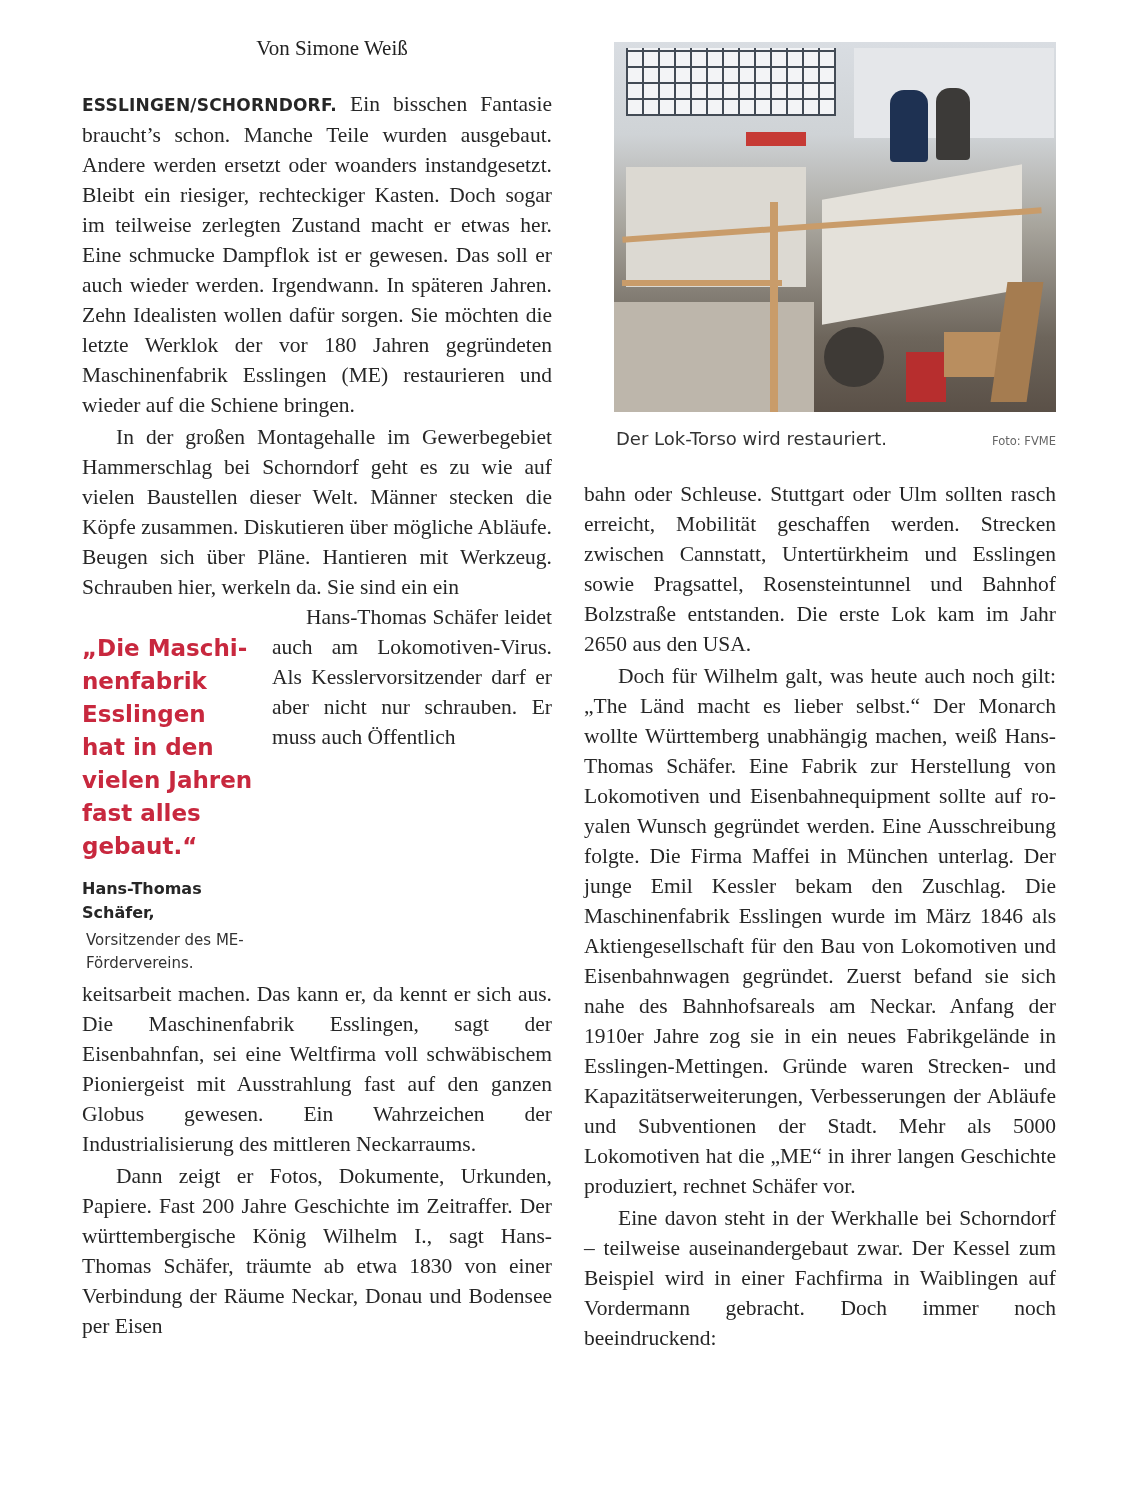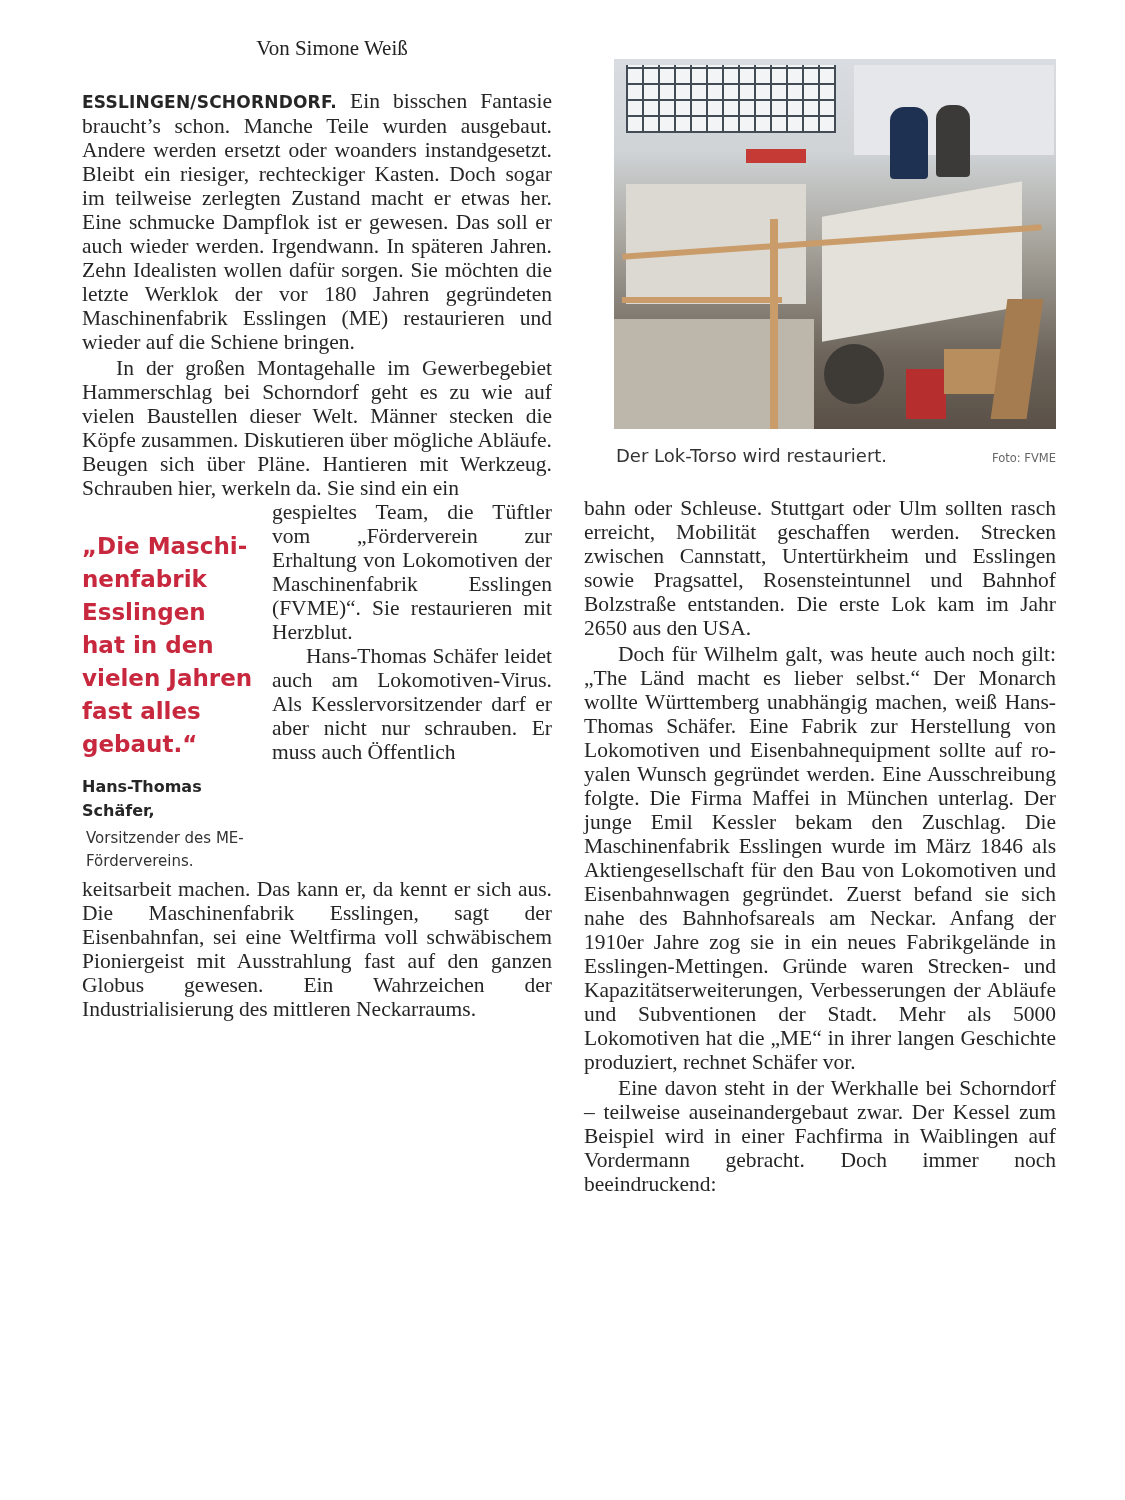--- a/index.html
+++ b/index.html
@@ -3,30 +3,30 @@
   <meta charset="utf-8">
   <style>
     html, body { margin: 0; padding: 0; background: #ffffff; }
     body {
       width: 1125px; height: 1500px; position: relative; overflow: hidden;
       font-family: "DejaVu Serif", "Liberation Serif", serif;
       color: #262626;
     }
     .col { position: absolute; }
     .col-left { left: 82px; top: 30px; width: 470px; }
-    .col-right { left: 584px; top: 47px; width: 472px; }
+    .col-right { left: 584px; top: 30px; width: 472px; }
 
     .byline {
       font-family: "Liberation Serif", serif;
       font-size: 21px; text-align: center; margin: 6px 0 28px 0;
       padding-left: 30px; color: #222;
     }
     .para {
       font-family: "Liberation Serif", serif;
-      font-size: 21.5px; line-height: 24px;
+      font-size: 21.5px; line-height: 30px;
       text-align: justify; margin: 0; hyphens: manual;
     }
     .para.indent { text-indent: 34px; }
     .dateline {
       font-family: "DejaVu Sans", sans-serif; font-weight: bold;
       font-size: 17px; letter-spacing: 0.2px;
     }
 
     .quote-wrap { display: flex; gap: 18px; }
     .quote-box { width: 172px; flex: none; padding-top: 30px; }
@@ -92,26 +92,26 @@
 
   <p class="para indent" style="margin-top:2px">In der großen Montagehalle im Gewerbe­gebiet Hammerschlag bei Schorndorf geht es zu wie auf vielen Baustellen dieser Welt. Männer stecken die Köpfe zusammen. Dis­kutieren über mögliche Abläufe. Beugen sich über Pläne. Hantieren mit Werkzeug. Schrauben hier, werkeln da. Sie sind ein ein­</p>
 
   <div class="quote-wrap">
     <div class="quote-box">
       <p class="quote-text">„Die Maschi­nenfabrik Esslingen hat in den vielen Jahren fast alles gebaut.“</p>
       <p class="quote-author">Hans-Thomas Schäfer,</p>
       <p class="quote-role">Vorsitzender des ME-Fördervereins.</p>
     </div>
     <div class="quote-side">
-      <p class="para">gespieltes Team, die Tüftler vom „Förderver­ein zur Erhaltung von Lo­komotiven der Maschi­nenfabrik Esslingen (FVME)“. Sie restaurieren mit Herzblut.</p>
       <p class="para indent">Hans-Thomas Schäfer leidet auch am Lokomoti­ven-Virus. Als Kessler­vorsitzender darf er aber nicht nur schrauben. Er muss auch Öffentlich­</p>
     </div>
   </div>
 
   <p class="para">keitsarbeit machen. Das kann er, da kennt er sich aus. Die Maschinenfabrik Esslingen, sagt der Eisenbahnfan, sei eine Weltfirma voll schwäbischem Pioniergeist mit Aus­strahlung fast auf den ganzen Globus gewe­sen. Ein Wahrzeichen der Industrialisierung des mittleren Neckarraums.</p>
+  <p class="para indent" style="margin-top:2px">Dann zeigt er Fotos, Dokumente, Urkun­den, Papiere. Fast 200 Jahre Geschichte im Zeitraffer. Der württembergische König Wil­helm I., sagt Hans-Thomas Schäfer, träumte ab etwa 1830 von einer Verbindung der Räu­me Neckar, Donau und Bodensee per Eisen­</p>
 </div>
 
 <div class="col col-right">
   <div class="photo">
     <div class="window"></div>
     <div class="wall"></div>
     <div class="person1"></div>
     <div class="person2"></div>
     <div class="box1"></div>
     <div class="box2"></div>

